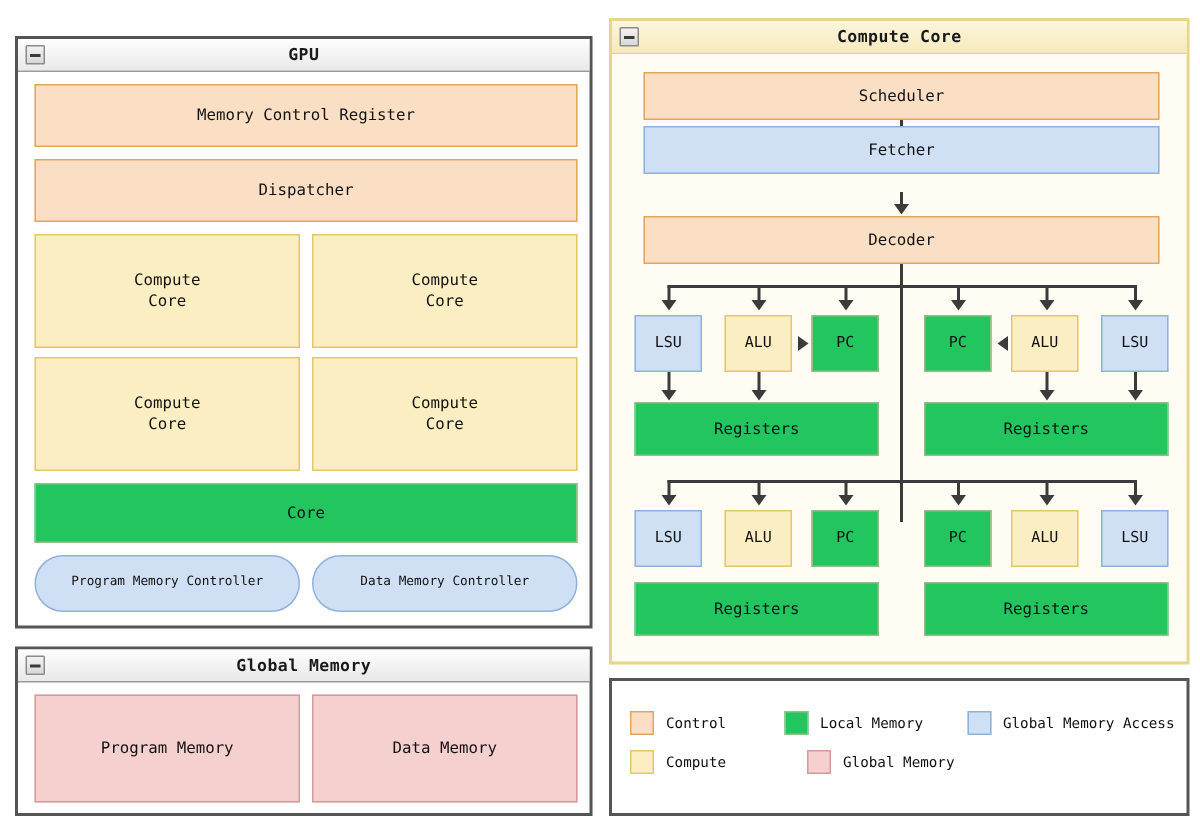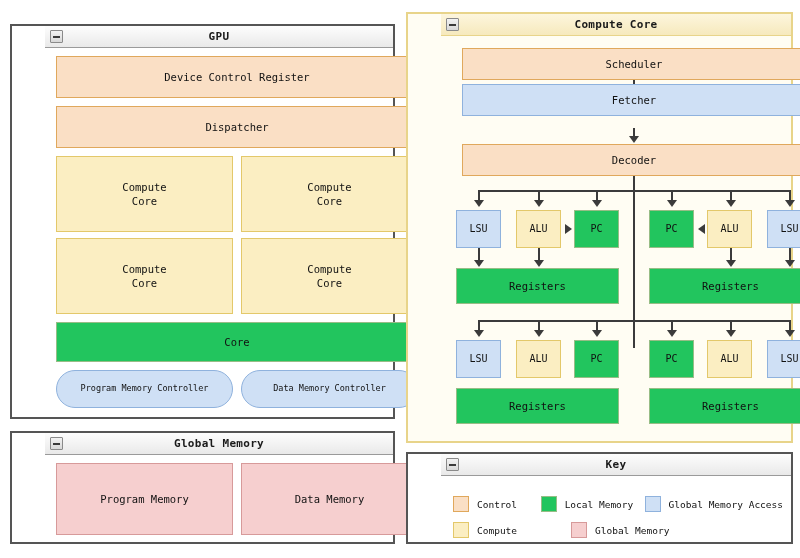--- a/index.html
+++ b/index.html
@@ -14,21 +14,20 @@
     font-family: "DejaVu Sans Mono", "Liberation Mono", monospace;
     overflow: hidden;
   }
 
   
   .panel {
     position: absolute;
     box-sizing: border-box;
     background: #ffffff;
     border: 2px solid #555555;
-    padding-left: 33px;
   }
   .panel.tinted {
     border: 2px solid #e8d48a;
     background: #fffdf3;
   }
 
   .panel-header {
     position: relative;
     height: 22px;
     box-sizing: border-box;
@@ -164,21 +163,21 @@
 </head>
 <body>
 
 <div class="panel" style="left:10px; top:24px; width:385px; height:395px;">
   <div class="panel-header">
     <span class="collapse-icon"></span>
     <span class="panel-title">GPU</span>
   </div>
   <div class="panel-body">
 
-    <div class="box c-control" style="left:11px; top:8px; width:362px; height:42px;">Device Control Register</div>
+    <div class="box c-control" style="left:11px; top:8px; width:362px; height:42px;">Memory Control Register</div>
 
     <div class="box c-control" style="left:11px; top:58px; width:362px; height:42px;">Dispatcher</div>
 
     <div class="box c-compute" style="left:11px; top:108px; width:177px; height:76px;">Compute
 Core</div>
     <div class="box c-compute" style="left:196px; top:108px; width:177px; height:76px;">Compute
 Core</div>
     <div class="box c-compute" style="left:11px; top:190px; width:177px; height:76px;">Compute
 Core</div>
     <div class="box c-compute" style="left:196px; top:190px; width:177px; height:76px;">Compute
@@ -278,24 +277,20 @@
     <div class="box c-local small" style="left:208px; top:304px; width:45px; height:38px;">PC</div>
     <div class="box c-compute small" style="left:266px; top:304px; width:45px; height:38px;">ALU</div>
     <div class="box c-access small" style="left:326px; top:304px; width:45px; height:38px;">LSU</div>
 
     <div class="box c-local" style="left:15px; top:352px; width:163px; height:36px;">Registers</div>
     <div class="box c-local" style="left:208px; top:352px; width:163px; height:36px;">Registers</div>
   </div>
 </div>
 
 <div class="panel" style="left:406px; top:452px; width:387px; height:92px;">
-  <div class="panel-header">
-    <span class="collapse-icon"></span>
-    <span class="panel-title">Key</span>
-  </div>
   <div class="panel-body">
     <div class="key-grid">
       <div class="key-row">
         <div class="key-entry" style="width:118px;">
           <span class="key-swatch c-control"></span>
           <span class="key-label">Control</span>
         </div>
         <div class="key-entry" style="width:140px;">
           <span class="key-swatch c-local"></span>
           <span class="key-label">Local Memory</span>

